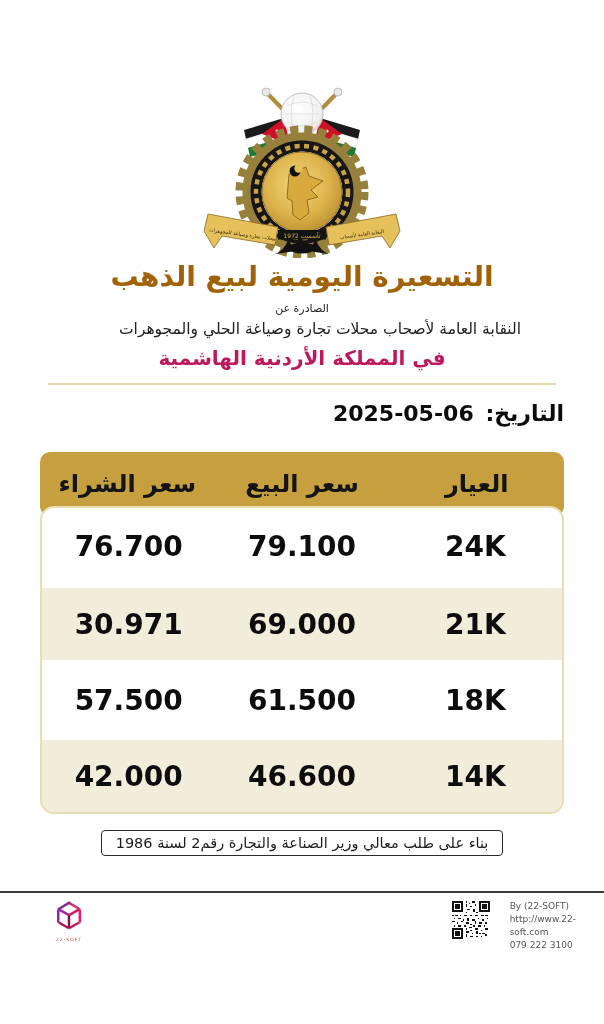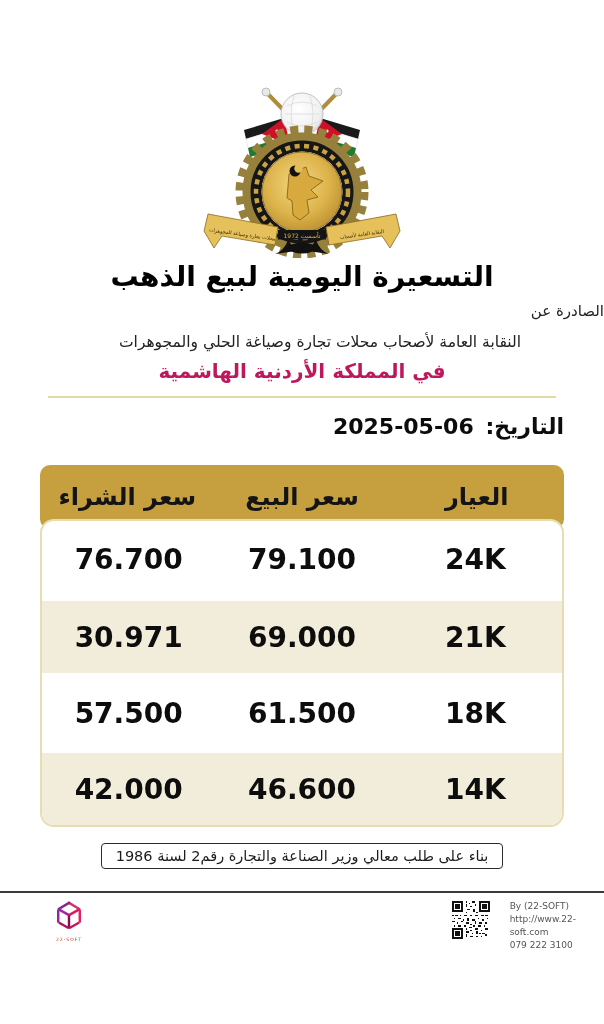--- a/index.html
+++ b/index.html
@@ -1,23 +1,23 @@
 <!DOCTYPE html>
 <html lang="ar"><head>
 <meta charset="utf-8">
 <style>
   * { box-sizing: border-box; margin: 0; padding: 0; }
   body { background:#fff; font-family:"DejaVu Sans", sans-serif; }
   .page { position:relative; width:604px; height:1024px; background:#ffffff; overflow:hidden; margin:0; }
 
   .emblem-wrap { width:100%; display:flex; justify-content:center; padding-top:86px; }
 
-  .title { text-align:center; font-size:28px; font-weight:700; color:#000000; margin-top:2px; direction:rtl; }
-  .sub1 { text-align:right; font-size:15px; color:#222; margin-top:9px; direction:rtl; }
-  .sub2 { text-align:center; font-size:15.5px; color:#222; margin-top:13px; direction:rtl;padding-left:36px; }
+  .title { text-align:center; font-size:28px; font-weight:700; color:#a16207; margin-top:2px; direction:rtl; }
+  .sub1 { text-align:center; font-size:11px; color:#222; margin-top:9px; direction:rtl; }
+  .sub2 { text-align:center; font-size:15.5px; color:#222; margin-top:5px; direction:rtl;padding-left:36px; }
   .kingdom { text-align:center; font-size:20px; font-weight:600; color:#be185d; margin-top:8px; direction:rtl; }
   .thin-divider { border-top:2px solid #E3D8A8; margin:13px 48px 0 48px; }
 
   .datetime { direction:rtl; display:flex; justify-content:space-between; align-items:center;
               margin:16px 40px 0 40px; font-size:22px; font-weight:700; color:#0c0c0c; }
   .dt-item span { margin-left:4px; }
 
   .price-table { margin:26px 40px 0 40px; direction:rtl; }
   .thead { background:#C6A03F; border-radius:10px; height:64px; display:grid;
            grid-template-columns:repeat(3,1fr); align-items:center; text-align:center;

